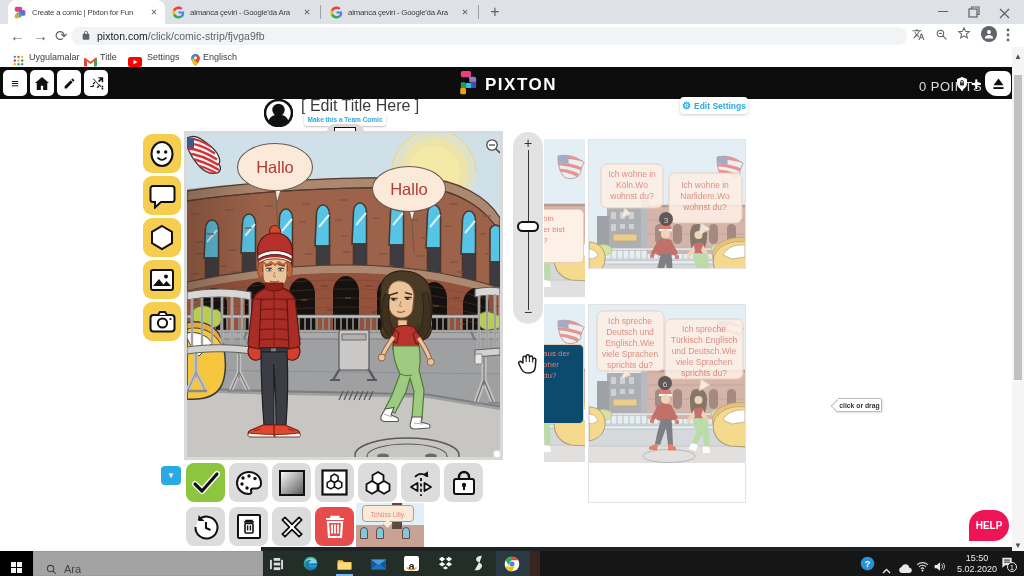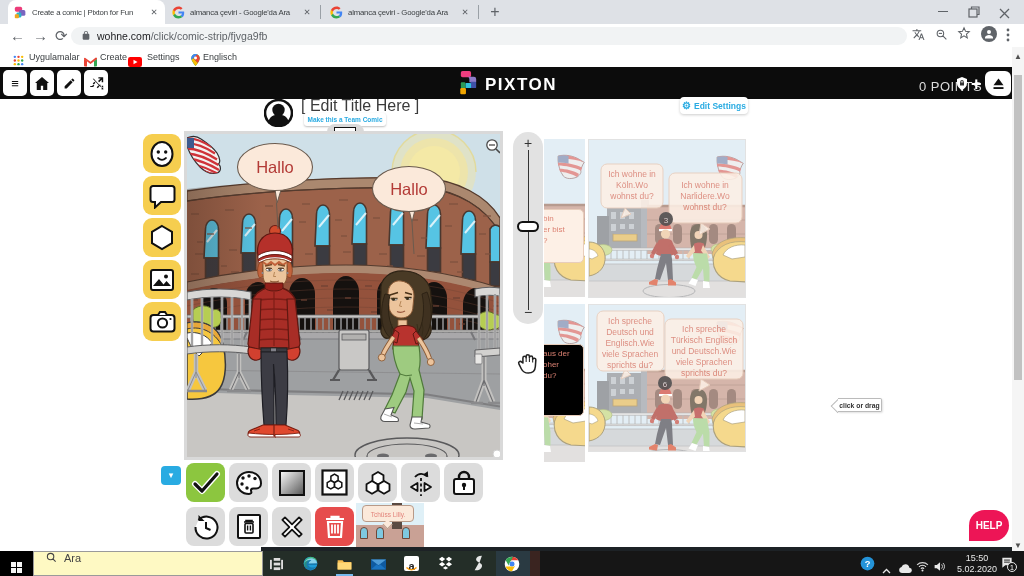--- a/index.html
+++ b/index.html
@@ -20,21 +20,21 @@
 .hbtn{top:70px;width:24px;height:26px;background:#fff;border-radius:5px;color:#111;display:flex;align-items:center;justify-content:center;font-weight:bold;font-size:13px}
 
 #content{left:0;top:99px;width:1012px;height:448px;background:#fff}
 .ybtn{left:143px;width:38px;height:39px;background:#f6ce4f;border-radius:9px;display:flex;align-items:center;justify-content:center}
 #mainpanel{left:184px;top:131px;width:319px;height:329px;background:#d9d9d9;padding:3px}
 #slider{left:513px;top:132px;width:30px;height:192px;background:#e2e2e2;border-radius:15px}
 
 .tbtn{width:39px;height:39px;border-radius:8px;background:#dcdcdc;display:flex;align-items:center;justify-content:center}
 
 #taskbar{left:0;top:551px;width:1024px;height:25px;background:#161616}
-#searchbox{left:33px;top:551px;width:230px;height:25px;background:#fef9c3;border:1px solid #9a9a9a;display:flex;align-items:flex-start;color:#444;font-size:11px}
+#searchbox{left:33px;top:551px;width:230px;height:25px;background:#a3a3a3;border:1px solid #9a9a9a;display:flex;align-items:flex-end;color:#444;font-size:11px}
 .tray{color:#e8e8e8}
 </style></head>
 <body>
 <div id="stage">
 
 <div class="abs" id="tabbar"></div>
 <div class="abs tab" style="left:8px;width:157px;background:#fff">
   <svg width="13" height="13" viewBox="0 0 16 16">
         <rect x="1" y="1" width="9" height="6" rx="2" fill="#ec3c7a"></rect>
         <rect x="6" y="5" width="8" height="7" rx="2" fill="#7a65c0"></rect>
@@ -77,21 +77,21 @@
       </svg></div>
 
 <div class="abs" id="navbar"></div>
 <div class="abs navic" style="left:10px;top:27px">←</div>
 <div class="abs navic" style="left:33px;top:27px">→</div>
 <div class="abs navic" style="left:55px;top:27px">⟳</div>
 <div class="abs" id="urlpill">
   <svg style="margin-left:10px" width="10" height="11" viewBox="0 0 24 24">
         <path fill="#5f6368" d="M18 8h-1V6a5 5 0 0 0-10 0v2H6a2 2 0 0 0-2 2v10a2 2 0 0 0 2 2h12a2 2 0 0 0 2-2V10a2 2 0 0 0-2-2zM9 6a3 3 0 0 1 6 0v2H9V6z"></path>
       </svg>
-  <span style="margin-left:6px;color:#202124">wohne.com</span>
+  <span style="margin-left:6px;color:#202124">pixton.com</span>
       <span style="color:#5f6368">/click/comic-strip/fjvga9fb</span>
 </div>
 <div class="abs" style="left:912px;top:27px;width:13px;height:13px"><svg width="13" height="13" viewBox="0 0 24 24">
         <path fill="#5f6368" d="M12.9 15l-2.6-2.4c1.8-2 3.1-4.2 3.8-6.6H17V4h-7V2H8v2H1v2h11.2c-.7 2-1.8 3.9-3.3 5.5-1-1.1-1.8-2.2-2.4-3.5h-2c.7 1.6 1.7 3.2 3 4.6L2.5 18 4 19.4l5-5 3.1 3.1.8-2.5zM18.5 10h-2L12 22h2l1.1-3h4.8l1.1 3h2l-4.5-12zm-2.6 7l1.6-4.3 1.6 4.3h-3.2z"></path>
       </svg></div>
 <div class="abs" style="left:935px;top:27px"><svg width="13" height="13" viewBox="0 0 24 24">
         <path fill="none" stroke="#5f6368" stroke-width="2" d="M10 4a6 6 0 1 1 0 12 6 6 0 0 1 0-12zm4.5 10.5L21 21"></path>
         <path stroke="#5f6368" stroke-width="2" d="M7 10h6"></path>
       </svg></div>
 <div class="abs" style="left:957px;top:26px"><svg width="14" height="14" viewBox="0 0 24 24">
@@ -123,21 +123,21 @@
         </g>
       </svg></div>
 <div class="abs bm" style="left:29px">Uygulamalar</div>
 <div class="abs" style="left:84px;top:52.5px"><svg width="13" height="10" viewBox="0 0 26 20">
         <path fill="#ea4335" d="M2 20h4V9L0 4.5V18a2 2 0 0 0 2 2z" transform="translate(0,-1)"></path>
         <path fill="#34a853" d="M20 19h4a2 2 0 0 0 2-2V3.5L20 8z"></path>
         <path fill="#fbbc05" d="M20 1l-7 5.2L6 1 3 3l10 7.5L23 3z" opacity="0"></path>
         <path fill="#c5221f" d="M0 3.5V8l6 4.5V8z" opacity="0"></path>
         <path fill="#ea4335" d="M13 9.5L2 1.3A2 2 0 0 0 0 3.2V4l13 9.8L26 4v-.8a2 2 0 0 0-3-1.9z"></path>
       </svg></div>
-<div class="abs bm" style="left:100px">Create</div>
+<div class="abs bm" style="left:100px">Title</div>
 <div class="abs" style="left:128px;top:52.5px"><svg width="14" height="10" viewBox="0 0 28 20">
         <rect width="28" height="20" rx="4.5" fill="#ff0000"></rect>
         <path fill="#fff" d="M11 5.5l8 4.5-8 4.5z"></path>
       </svg></div>
 <div class="abs bm" style="left:147px">Settings</div>
 <div class="abs" style="left:191px;top:51.5px"><svg width="9" height="12" viewBox="0 0 24 34">
         <path fill="#34a853" d="M12 0C5.4 0 0 5.4 0 12c0 9 12 22 12 22s12-13 12-22C24 5.4 18.6 0 12 0z"></path>
         <path fill="#4285f4" d="M12 0C5.4 0 0 5.4 0 12c0 1.5.3 3 .9 4.4L16.8 1.1C15.4.4 13.7 0 12 0z"></path>
         <path fill="#fbbc05" d="M.9 16.4C3 21.6 12 34 12 34s3.3-3.6 6.5-8.2L5.9 12.3z"></path>
         <path fill="#ea4335" d="M16.8 1.1L5.9 12.3l12.6 13.5C21.1 21.6 24 16.2 24 12c0-4.8-2.9-9-7.2-10.9z"></path>
@@ -599,44 +599,44 @@
         </g>
       </svg>
   <div class="abs" style="left:-6px;top:70px;width:46px;height:54px;background:#fdf0e6;border:1px solid #e8cdbb;border-radius:5px;font-size:8px;color:#dc8273;line-height:11px;padding:3px 2px 0 4px">bin<br>er bist<br>?</div>
 </div>
 <div class="abs" style="left:544px;top:304px;width:41px;height:159px;background:#fff;overflow:hidden">
   <svg class="abs" style="left:-114px;top:0" width="158" height="158" viewBox="0 0 158 158">
         <g opacity=".7">
           <use href="#mini"></use>
         </g>
       </svg>
-  <div class="abs" style="left:-6px;top:40px;width:46px;height:72px;background:#000000;border:1px solid #e8cdbb;border-radius:5px;font-size:8px;color:#dc8273;line-height:11px;padding:3px 2px 4px 4px">aus der<br>oher<br>du?</div>
-</div>
-<div class="abs" style="left:588px;top:139px;width:158px;height:159px;background:#fff;border:1px solid #e2e2e2;overflow:hidden">
+  <div class="abs" style="left:-6px;top:40px;width:46px;height:80px;background:#0c4a6e;border:1px solid #e8cdbb;border-radius:5px;font-size:8px;color:#dc8273;line-height:11px;padding:3px 2px 4px 4px">aus der<br>oher<br>du?</div>
+</div>
+<div class="abs" style="left:588px;top:139px;width:158px;height:130px;background:#fff;border:1px solid #e2e2e2;overflow:hidden">
   <svg class="abs" style="left:0;top:0" width="158" height="158" viewBox="0 0 158 158">
         <g opacity=".7">
           <use href="#mini"></use>
         </g>
   <g opacity=".88">
   <path d="M36 68 l-4 10 l10-4 Z" fill="#fdf0e6" stroke="#e8cdbb"></path>
   <rect x="12" y="24" width="62" height="44" rx="6" fill="#fdf0e6" stroke="#e8cdbb"></rect>
   <text x="43" y="37" text-anchor="middle" font-size="8.5" fill="#dc8273" font-family="Liberation Sans">Ich wohne in</text>
   <text x="43" y="48" text-anchor="middle" font-size="8.5" fill="#dc8273" font-family="Liberation Sans">Köln.Wo</text>
   <text x="43" y="59" text-anchor="middle" font-size="8.5" fill="#dc8273" font-family="Liberation Sans">wohnst du?</text>
   <path d="M112 83 l-2 12 l11-6 Z" fill="#fdf0e6" stroke="#e8cdbb"></path>
   <rect x="80" y="33" width="73" height="50" rx="6" fill="#fdf0e6" stroke="#e8cdbb"></rect>
   <text x="116" y="48" text-anchor="middle" font-size="8.5" fill="#dc8273" font-family="Liberation Sans">Ich wohne in</text>
   <text x="116" y="59" text-anchor="middle" font-size="8.5" fill="#dc8273" font-family="Liberation Sans">Narlidere.Wo</text>
   <text x="116" y="70" text-anchor="middle" font-size="8.5" fill="#dc8273" font-family="Liberation Sans">wohnst du?</text>
   <circle cx="77" cy="79" r="7" fill="#4e4e50"></circle>
   <text x="77" y="82.5" text-anchor="middle" font-size="8" fill="#ddd" font-family="Liberation Sans">3</text>
   </g>
       </svg>
 </div>
-<div class="abs" style="left:588px;top:304px;width:158px;height:148px;background:#fff;border:1px solid #e2e2e2;overflow:hidden">
+<div class="abs" style="left:588px;top:304px;width:158px;height:199px;background:#fff;border:1px solid #e2e2e2;overflow:hidden">
   <svg class="abs" style="left:0;top:0" width="158" height="158" viewBox="0 0 158 158">
         <g opacity=".7">
           <use href="#mini"></use>
         </g>
   <g opacity=".88">
   <path d="M36 64 l-4 10 l10-4 Z" fill="#fdf0e6" stroke="#e8cdbb"></path>
   <rect x="8" y="6" width="67" height="60" rx="6" fill="#fdf0e6" stroke="#e8cdbb"></rect>
   <text x="41" y="19" text-anchor="middle" font-size="8.5" fill="#dc8273" font-family="Liberation Sans">Ich spreche</text>
   <text x="41" y="30" text-anchor="middle" font-size="8.5" fill="#dc8273" font-family="Liberation Sans">Deutsch  und</text>
   <text x="41" y="41" text-anchor="middle" font-size="8.5" fill="#dc8273" font-family="Liberation Sans">Englisch.Wie</text>

